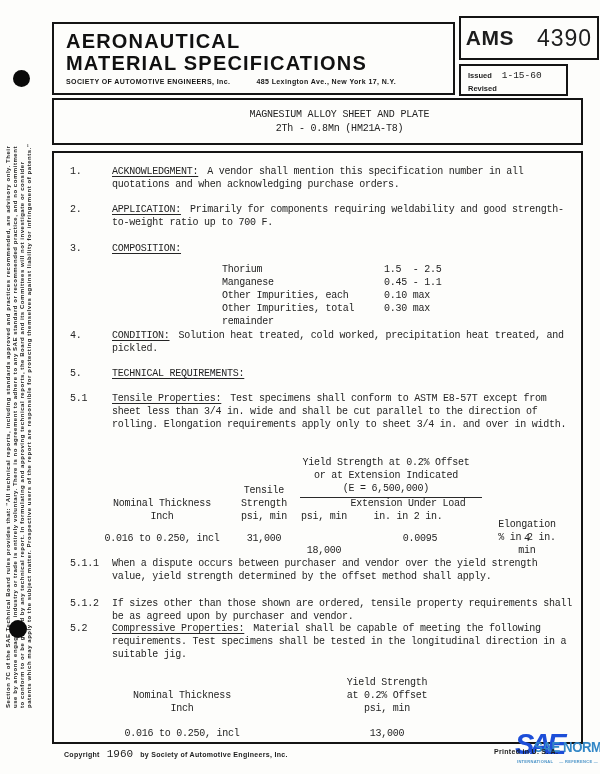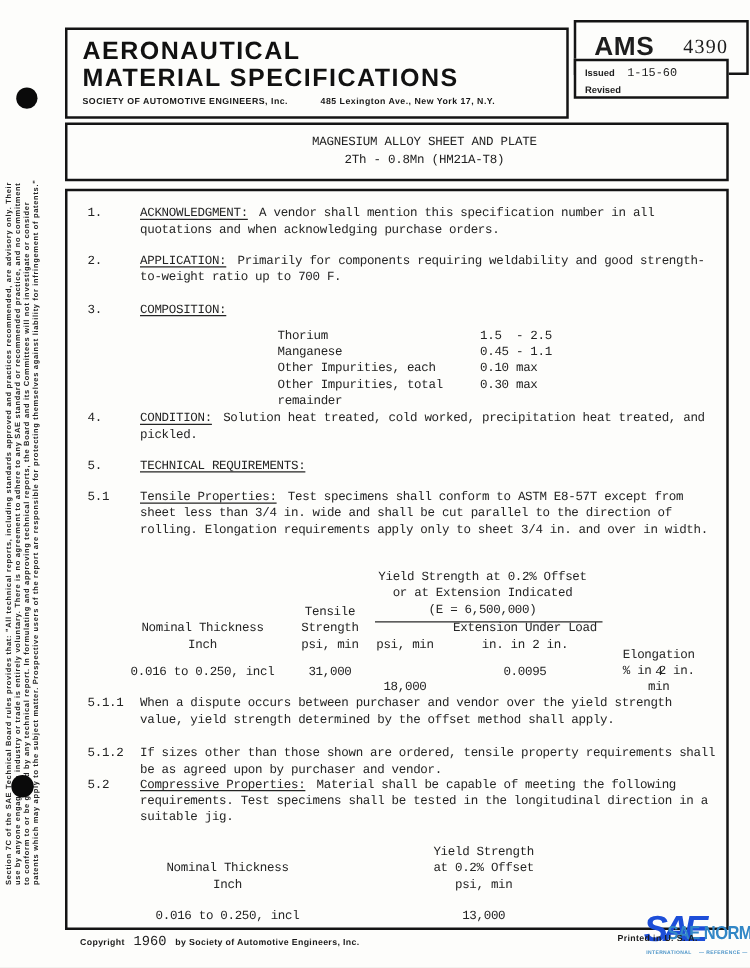--- a/index.html
+++ b/index.html
@@ -18,22 +18,22 @@
   .hole1{left:13px;top:70px;width:17px;height:17px;}
   .hole2{left:9px;top:620px;width:18px;height:18px;}
 
   
   .box{position:absolute;border:2px solid #141414;box-sizing:border-box;background:#fdfdfb;}
   .hdr-box{left:52px;top:22px;width:403px;height:73px;padding:6px 0 0 12px;}
   .hdr-t1,.hdr-t2{font-size:20px;font-weight:800;letter-spacing:1.2px;line-height:22px;color:#111;}
   .hdr-sub{margin-top:4px;font-size:7px;font-weight:700;letter-spacing:.4px;color:#161616;display:flex;gap:26px;white-space:nowrap;}
   .ams-box{left:459px;top:16px;width:140px;height:44px;display:flex;align-items:center;justify-content:center;gap:23px;}
   .ams-label{font-size:21px;font-weight:800;letter-spacing:.5px;}
-  .ams-num{font-family:Liberation Serif, serif;font-size:16px;letter-spacing:1px;text-align:right;}
-  .issued-box{left:459px;top:47px;width:124px;height:32px;padding:3px 0 0 7px;}
+  .ams-num{font-family:Liberation Sans, sans-serif;font-size:23px;letter-spacing:1px;text-align:right;}
+  .issued-box{left:459px;top:64px;width:109px;height:32px;padding:3px 0 0 7px;}
   .issued-box .row{display:flex;align-items:baseline;gap:10px;line-height:13px;}
   .issued-box .lab{font-size:7.5px;font-weight:700;}
   .issued-box .val{font-family:"Liberation Mono",monospace;font-size:9.5px;}
   .title-box{left:52px;top:98px;width:531px;height:47px;display:flex;flex-direction:column;
     align-items:center;justify-content:center;font-family:"Liberation Mono",monospace;
     font-size:10px;line-height:14px;letter-spacing:-.2px;color:#222;padding-left:44px;}
 
   
   .body-box{left:52px;top:151px;width:531px;height:593px;
     font-family:"Liberation Mono",monospace;font-size:10px;line-height:13px;
@@ -48,21 +48,21 @@
   .comp .crow{display:flex;white-space:pre;}
   .comp .cname{width:162px;}
   .abs{position:absolute;white-space:pre-line;}
   .ctr{text-align:center;}
   
   .t1-group{top:303px;left:232px;width:200px;}
   .t1-underline{position:absolute;top:344px;left:246px;width:182px;border-top:1.5px solid #2a2a2a;}
   .t1-h-nom{top:344px;left:38px;width:140px;}
   .t1-h-ten{top:331px;left:160px;width:100px;}
   .t1-h-yld{top:357px;left:220px;width:100px;}
-  .t1-h-ext{top:344px;left:296px;width:140px;}
+  .t1-h-ext{top:344px;left:284px;width:140px;}
   .t1-h-elo{top:347px;left:415px;width:116px;margin-top:18px;}
   .t1-r-thk{top:379px;left:38px;width:140px;}
   .t1-r-ten{top:379px;left:160px;width:100px;}
   .t1-r-yld{top:379px;left:220px;width:100px;margin-top:12px;}
   .t1-r-ext{top:379px;left:296px;width:140px;}
   .t1-r-elo{top:379px;left:415px;width:116px;}
   
   .t2-h-yld{top:523px;left:263px;width:140px;}
   .t2-h-nom{top:536px;left:48px;width:160px;}
   .t2-r-thk{top:574px;left:48px;width:160px;}

